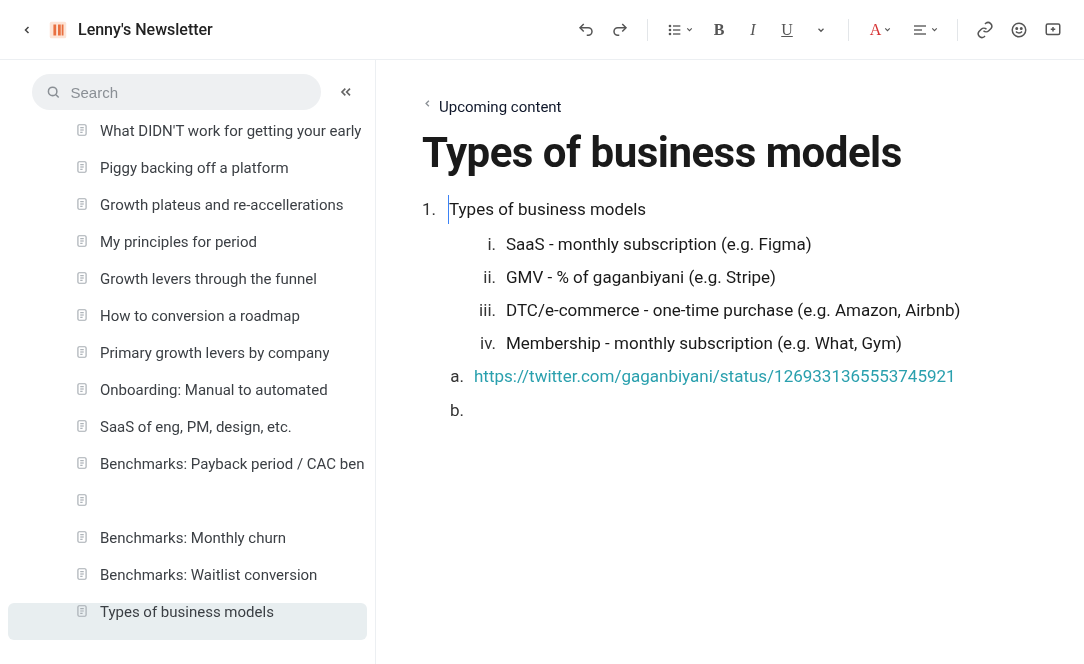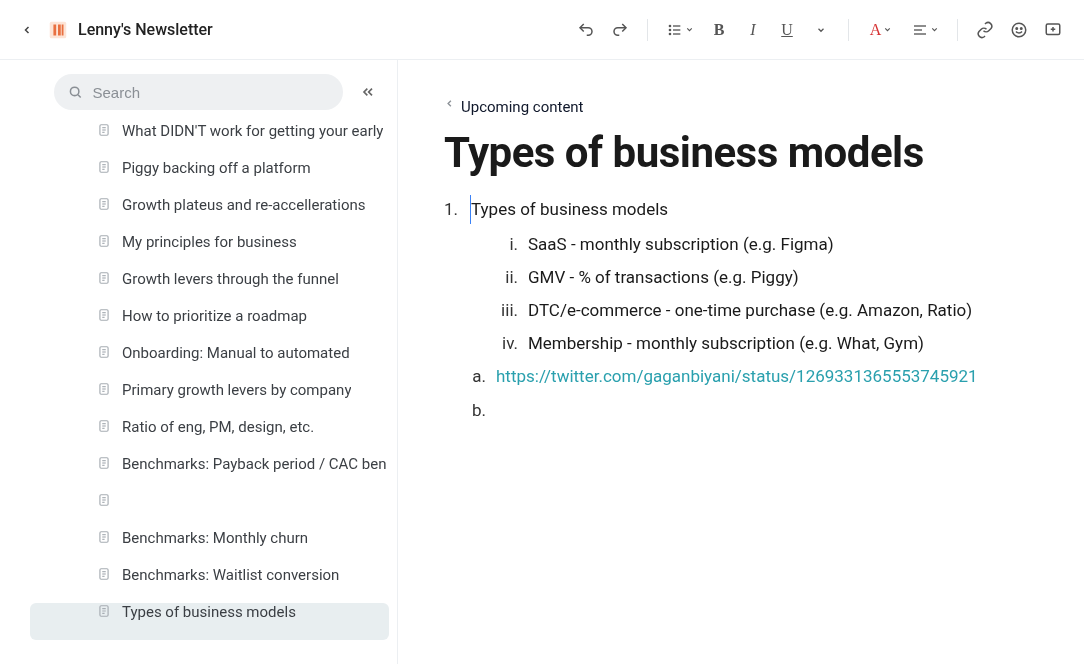--- a/index.html
+++ b/index.html
@@ -18,21 +18,21 @@
   .tbtn svg { display:block; }
   .tbtn.drop { width:40px; gap:2px; }
   .sep { width:1px; height:22px; background:#e3e6e9; margin:0 8px; }
   .fmt-bold { font-weight:700; font-size:16px; font-family: Georgia, serif;}
   .fmt-italic { font-style:italic; font-size:16px; font-family: Georgia, serif;}
   .fmt-under { text-decoration: underline; font-size:16px; font-family: Georgia, serif;}
   .fmt-A { font-weight:500; font-size:16px; font-family: Georgia, serif;}
   .red { color:#d63031; }
 
   
-  .main { flex:1; display:flex; min-height:0;margin-left:22px; }
+  .main { flex:1; display:flex; min-height:0; }
   .sidebar { width:376px; border-right:1px solid #eceff2; display:flex; flex-direction:column; min-height:0; }
   .side-top { display:flex; align-items:center; gap:10px; padding:14px 14px 10px 32px; }
   .search { flex:1; display:flex; align-items:center; gap:10px; background:#eef0f2; border-radius:20px; height:36px; padding:0 14px; color:#777; }
   .search input { border:none; background:transparent; outline:none; font-size:15px; color:#333; width:100%; }
   .search input::placeholder { color:#8a8f95; }
   .collapse-btn { width:30px; height:30px; display:flex; align-items:center; justify-content:center; border-radius:6px; cursor:pointer; color:#666;}
   .tree { flex:1; overflow:hidden; padding-top:2px; }
   .tree-item { display:flex; align-items:flex-start; gap:10px; height:37px; padding-left:74px; padding-right:10px; font-size:15px; color:#3b3f44; cursor:pointer; white-space:nowrap; overflow:hidden; }
   .tree-item.active { background:#e8eef0; border-radius:6px; margin:0 8px; padding-left:66px;}
   .doc-icon { flex-shrink:0; width:16px; height:16px; color:#a7adb3; display:flex; align-items:center; justify-content:center;}
@@ -211,21 +211,21 @@
         </div>
         <div class="tree-item">
           <span class="doc-icon">
             <svg width="14" height="14" viewBox="0 0 24 24" fill="none" stroke="currentColor" stroke-width="2">
               <rect x="5" y="3" width="14" height="18" rx="2"></rect>
               <line x1="9" y1="8" x2="15" y2="8"></line>
               <line x1="9" y1="12" x2="15" y2="12"></line>
               <line x1="9" y1="16" x2="13" y2="16"></line>
             </svg>
           </span>
-          <span class="lbl">My principles for business</span>
+          <span class="lbl">My principles for period</span>
         </div>
         <div class="tree-item">
           <span class="doc-icon">
             <svg width="14" height="14" viewBox="0 0 24 24" fill="none" stroke="currentColor" stroke-width="2">
               <rect x="5" y="3" width="14" height="18" rx="2"></rect>
               <line x1="9" y1="8" x2="15" y2="8"></line>
               <line x1="9" y1="12" x2="15" y2="12"></line>
               <line x1="9" y1="16" x2="13" y2="16"></line>
             </svg>
           </span>
@@ -233,21 +233,32 @@
         </div>
         <div class="tree-item">
           <span class="doc-icon">
             <svg width="14" height="14" viewBox="0 0 24 24" fill="none" stroke="currentColor" stroke-width="2">
               <rect x="5" y="3" width="14" height="18" rx="2"></rect>
               <line x1="9" y1="8" x2="15" y2="8"></line>
               <line x1="9" y1="12" x2="15" y2="12"></line>
               <line x1="9" y1="16" x2="13" y2="16"></line>
             </svg>
           </span>
-          <span class="lbl">How to prioritize a roadmap</span>
+          <span class="lbl">How to conversion a roadmap</span>
+        </div>
+        <div class="tree-item">
+          <span class="doc-icon">
+            <svg width="14" height="14" viewBox="0 0 24 24" fill="none" stroke="currentColor" stroke-width="2">
+              <rect x="5" y="3" width="14" height="18" rx="2"></rect>
+              <line x1="9" y1="8" x2="15" y2="8"></line>
+              <line x1="9" y1="12" x2="15" y2="12"></line>
+              <line x1="9" y1="16" x2="13" y2="16"></line>
+            </svg>
+          </span>
+          <span class="lbl">Primary growth levers by company</span>
         </div>
         <div class="tree-item">
           <span class="doc-icon">
             <svg width="14" height="14" viewBox="0 0 24 24" fill="none" stroke="currentColor" stroke-width="2">
               <rect x="5" y="3" width="14" height="18" rx="2"></rect>
               <line x1="9" y1="8" x2="15" y2="8"></line>
               <line x1="9" y1="12" x2="15" y2="12"></line>
               <line x1="9" y1="16" x2="13" y2="16"></line>
             </svg>
           </span>
@@ -255,32 +266,21 @@
         </div>
         <div class="tree-item">
           <span class="doc-icon">
             <svg width="14" height="14" viewBox="0 0 24 24" fill="none" stroke="currentColor" stroke-width="2">
               <rect x="5" y="3" width="14" height="18" rx="2"></rect>
               <line x1="9" y1="8" x2="15" y2="8"></line>
               <line x1="9" y1="12" x2="15" y2="12"></line>
               <line x1="9" y1="16" x2="13" y2="16"></line>
             </svg>
           </span>
-          <span class="lbl">Primary growth levers by company</span>
-        </div>
-        <div class="tree-item">
-          <span class="doc-icon">
-            <svg width="14" height="14" viewBox="0 0 24 24" fill="none" stroke="currentColor" stroke-width="2">
-              <rect x="5" y="3" width="14" height="18" rx="2"></rect>
-              <line x1="9" y1="8" x2="15" y2="8"></line>
-              <line x1="9" y1="12" x2="15" y2="12"></line>
-              <line x1="9" y1="16" x2="13" y2="16"></line>
-            </svg>
-          </span>
-          <span class="lbl">Ratio of eng, PM, design, etc.</span>
+          <span class="lbl">SaaS of eng, PM, design, etc.</span>
         </div>
         <div class="tree-item">
           <span class="doc-icon">
             <svg width="14" height="14" viewBox="0 0 24 24" fill="none" stroke="currentColor" stroke-width="2">
               <rect x="5" y="3" width="14" height="18" rx="2"></rect>
               <line x1="9" y1="8" x2="15" y2="8"></line>
               <line x1="9" y1="12" x2="15" y2="12"></line>
               <line x1="9" y1="16" x2="13" y2="16"></line>
             </svg>
           </span>
@@ -346,25 +346,25 @@
         <span class="cursor-bar">Types of business models</span>
       </div>
     </div>
     <div class="ol-roman">
       <div class="li-roman">
           <span class="num">i.</span>
           <span>SaaS - monthly subscription (e.g. Figma)</span>
         </div>
       <div class="li-roman">
           <span class="num">ii.</span>
-          <span>GMV - % of transactions (e.g. Piggy)</span>
+          <span>GMV - % of gaganbiyani (e.g. Stripe)</span>
         </div>
       <div class="li-roman">
           <span class="num">iii.</span>
-          <span>DTC/e-commerce - one-time purchase (e.g. Amazon, Ratio)</span>
+          <span>DTC/e-commerce - one-time purchase (e.g. Amazon, Airbnb)</span>
         </div>
       <div class="li-roman">
           <span class="num">iv.</span>
           <span>Membership - monthly subscription (e.g. What, Gym)</span>
         </div>
     </div>
     <div class="ol-alpha">
       <div class="li-alpha">
           <span class="num">a.</span>
           <span class="link">https://twitter.com/gaganbiyani/status/1269331365553745921</span>

